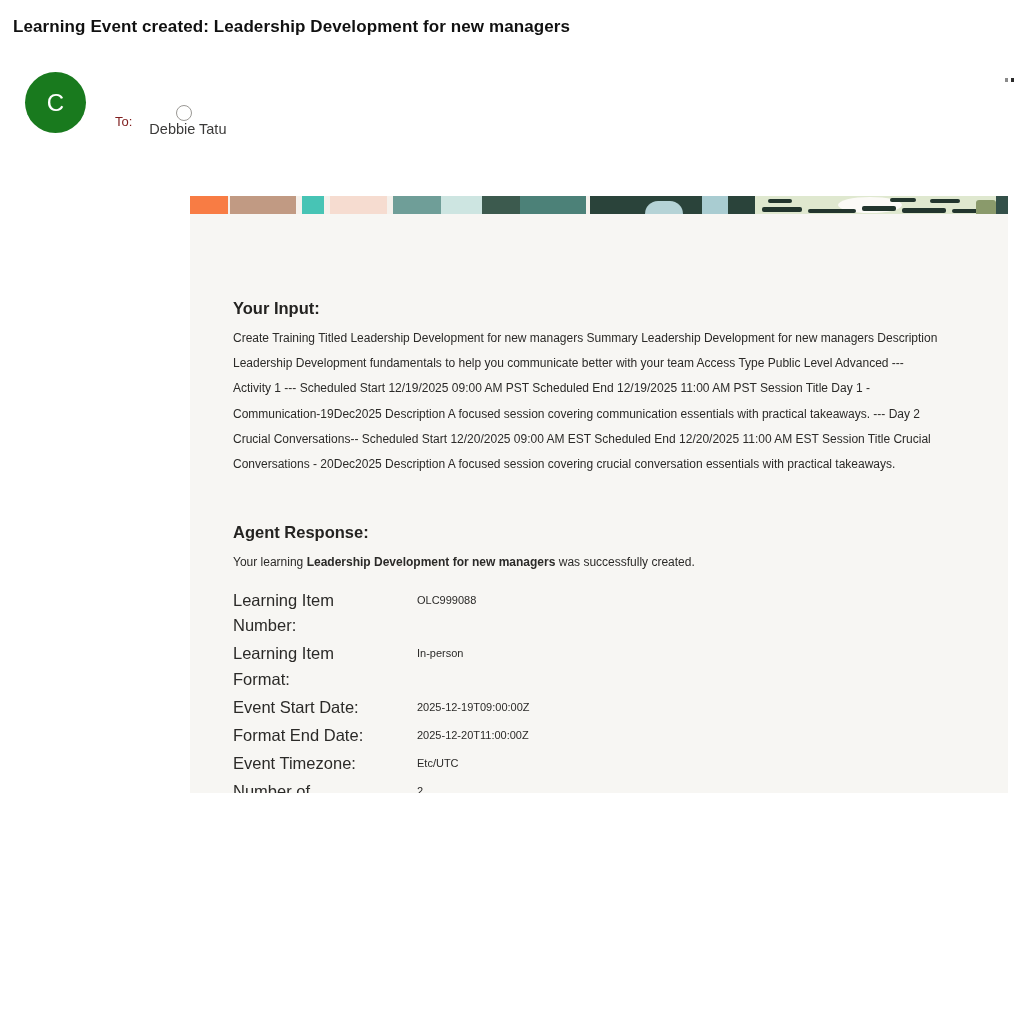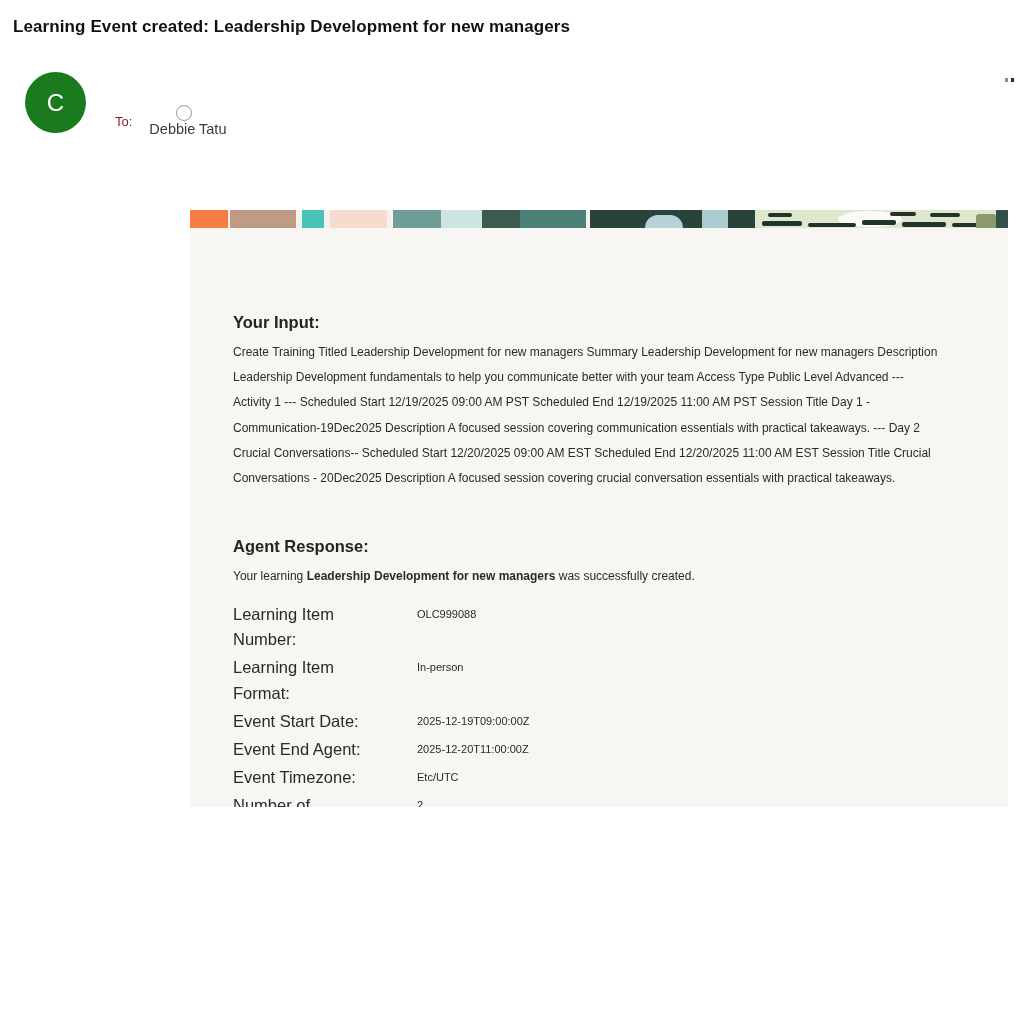--- a/index.html
+++ b/index.html
@@ -36,21 +36,21 @@
   }
   .recipient-name { font-size: 14.5px; color: #3b3a39; }
   .overflow-dots {
     position: absolute; right: 8px; top: 76px;
     display: flex; gap: 3px; align-items: center; cursor: pointer; padding: 2px;
   }
   .overflow-dots i { width: 3px; height: 4px; background: #2c2c2c; display: block; }
   .overflow-dots i.lite { background: #8b8b8b; }
 
   .email-card {
-    position: absolute; left: 190px; top: 210px;
+    position: absolute; left: 190px; top: 196px;
     width: 818px; height: 597px;
     background: #f7f6f3;
     overflow: hidden;
   }
   .banner {
     position: relative; width: 818px; height: 18px;
     background: #f5f1ec; overflow: hidden;
   }
   .banner div { position: absolute; top: 0; height: 100%; }
 
@@ -132,21 +132,21 @@
         </div>
         <div class="detail-row">
           <span class="detail-label">Learning Item Format:</span>
           <span class="detail-value">In-person</span>
         </div>
         <div class="detail-row">
           <span class="detail-label">Event Start Date:</span>
           <span class="detail-value">2025-12-19T09:00:00Z</span>
         </div>
         <div class="detail-row">
-          <span class="detail-label">Event End Agent:</span>
+          <span class="detail-label">Format End Date:</span>
           <span class="detail-value">2025-12-20T11:00:00Z</span>
         </div>
         <div class="detail-row">
           <span class="detail-label">Event Timezone:</span>
           <span class="detail-value">Etc/UTC</span>
         </div>
         <div class="detail-row">
           <span class="detail-label">Number of Activities:</span>
           <span class="detail-value">2</span>
         </div>

